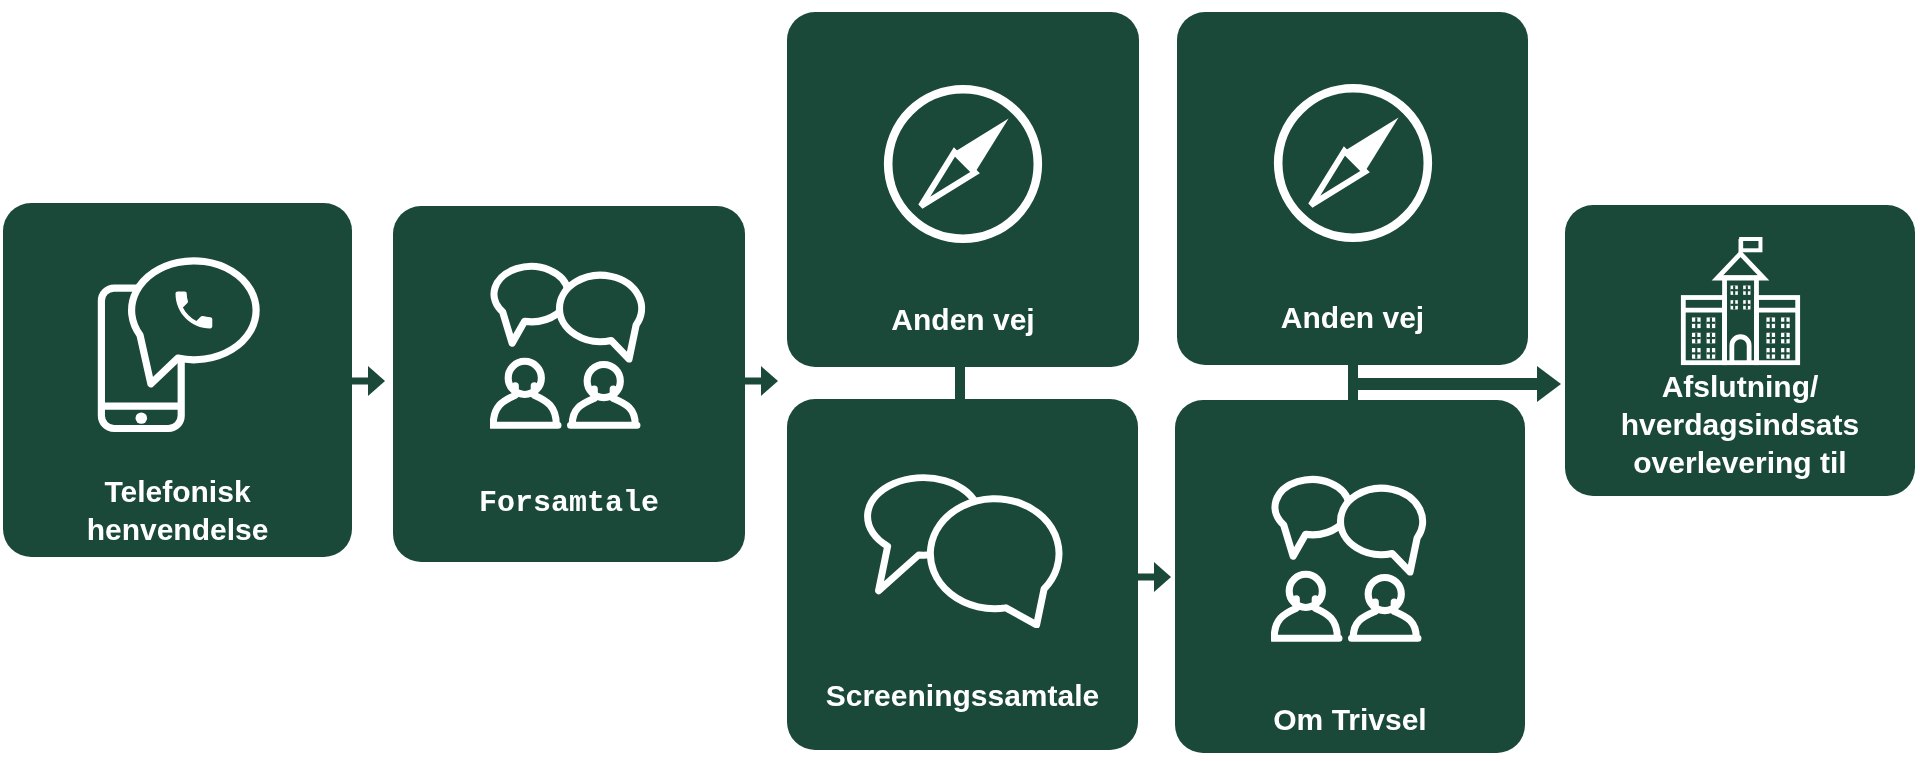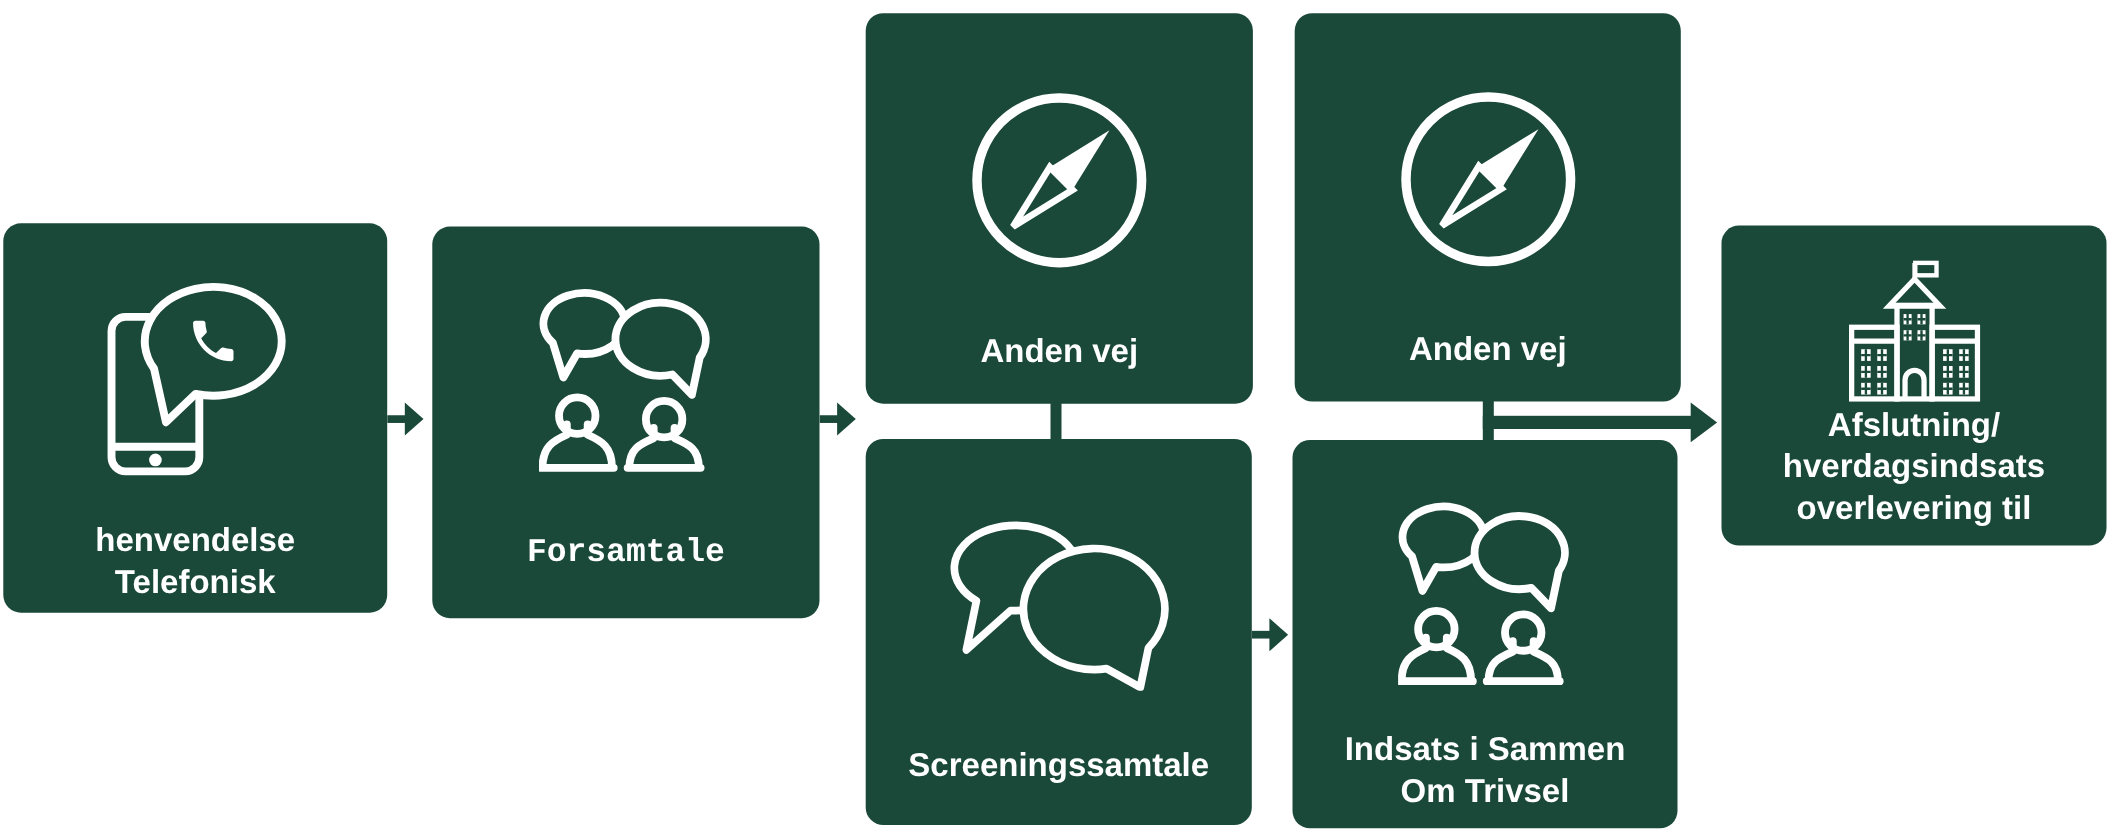--- a/index.html
+++ b/index.html
@@ -8,21 +8,21 @@
     --text-white:#ffffff;
   }
   *{margin:0;padding:0;box-sizing:border-box;}
   html,body{width:1920px;height:761px;overflow:hidden;}
   body{background:var(--background);font-family:"Liberation Sans",sans-serif;}
   .canvas{position:relative;width:1920px;height:761px;background:var(--background);}
 
   .node{
     position:absolute;
     background:var(--box-green);
-    border-radius:16px;
+    border-radius:28px;
     display:flex;
     flex-direction:column;
     align-items:center;
     color:var(--text-white);
   }
   .icon-wrap{flex:1;display:flex;align-items:center;justify-content:center;width:100%;}
   .icon-wrap svg{display:block;}
   .label{
     font-weight:700;
     font-size:30px;
@@ -84,22 +84,22 @@
     <div class="icon-wrap">
       <svg width="166" height="179" viewBox="0 0 104 112">
         <rect class="s" x="4" y="20" width="50" height="88" rx="8" stroke-width="4.5"></rect>
         <line class="s" x1="5" y1="94" x2="53" y2="94" stroke-width="4.5"></line>
         <circle class="wf" cx="29" cy="101.5" r="3.6"></circle>
         <path class="gf" d="M 35 80 L 28.2 49.5 A 39 31 0 1 1 51.9 63.9 Z" stroke="#ffffff" stroke-width="4.5" stroke-linejoin="round"></path>
         <path class="wf" transform="translate(46.6,18.4) scale(1.28)" d="M6.62 10.79c1.44 2.83 3.76 5.14 6.59 6.59l2.2-2.2c.27-.27.67-.36 1.02-.24 1.12.37 2.33.57 3.57.57.55 0 1 .45 1 1V20c0 .55-.45 1-1 1-9.39 0-17-7.61-17-17 0-.55.45-1 1-1h3.5c.55 0 1 .45 1 1 0 1.25.2 2.45.57 3.57.11.35.03.74-.25 1.02l-2.2 2.2z"></path>
       </svg>
     </div>
     <div class="label">
+      <span>Telefonisk</span>
       <span>henvendelse</span>
-      <span>Telefonisk</span>
     </div>
   </div>
 
   <svg class="arrow" id="arrow-1" width="34" height="32" viewBox="0 0 34 32">
     <rect class="arrow-shape" x="0" y="12.5" width="18" height="7"></rect>
     <polygon class="arrow-shape" points="16,1 33,16 16,31"></polygon>
   </svg>
 
   <div class="node" id="n-forsamtale">
     <div class="icon-wrap">
@@ -172,21 +172,20 @@
       <svg width="158" height="169" viewBox="0 0 100 107">
         <path class="s" d="M 14 52 L 8 32.2 A 23.5 17.5 0 1 1 21.9 38.2 Z" stroke-width="4.5"></path>
         <path class="gf" d="M 88 62 L 76.7 50.3 A 26 21 0 1 1 92.5 40.5 Z" stroke="#ffffff" stroke-width="4.5" stroke-linejoin="round"></path>
         <circle class="s" cx="22" cy="74" r="10.5" stroke-width="4.5"></circle>
         <path class="s" d="M 2 104 C 2 92 8 88.5 16 85 L 16 79 M 42 104 C 42 92 36 88.5 28 85 L 28 79 M 1 104 L 43 104" stroke-width="4.5"></path>
         <circle class="s" cx="72" cy="76" r="10.5" stroke-width="4.5"></circle>
         <path class="s" d="M 52 104 C 52 93 58 90.5 66 87 L 66 81 M 92 104 C 92 93 86 90.5 78 87 L 78 81 M 51 104 L 93 104" stroke-width="4.5"></path>
       </svg>
     </div>
     <div class="label">
-      <span>Indsats i Sammen</span>
       <span>Om Trivsel</span>
     </div>
   </div>
 
   <svg class="arrow" id="arrow-long" width="220" height="46" viewBox="0 0 220 46">
     <rect class="arrow-shape" x="4" y="2" width="10" height="40"></rect>
     <rect class="arrow-shape" x="4" y="20" width="192" height="12"></rect>
     <polygon class="arrow-shape" points="193,8 217,26 193,44"></polygon>
   </svg>
 

